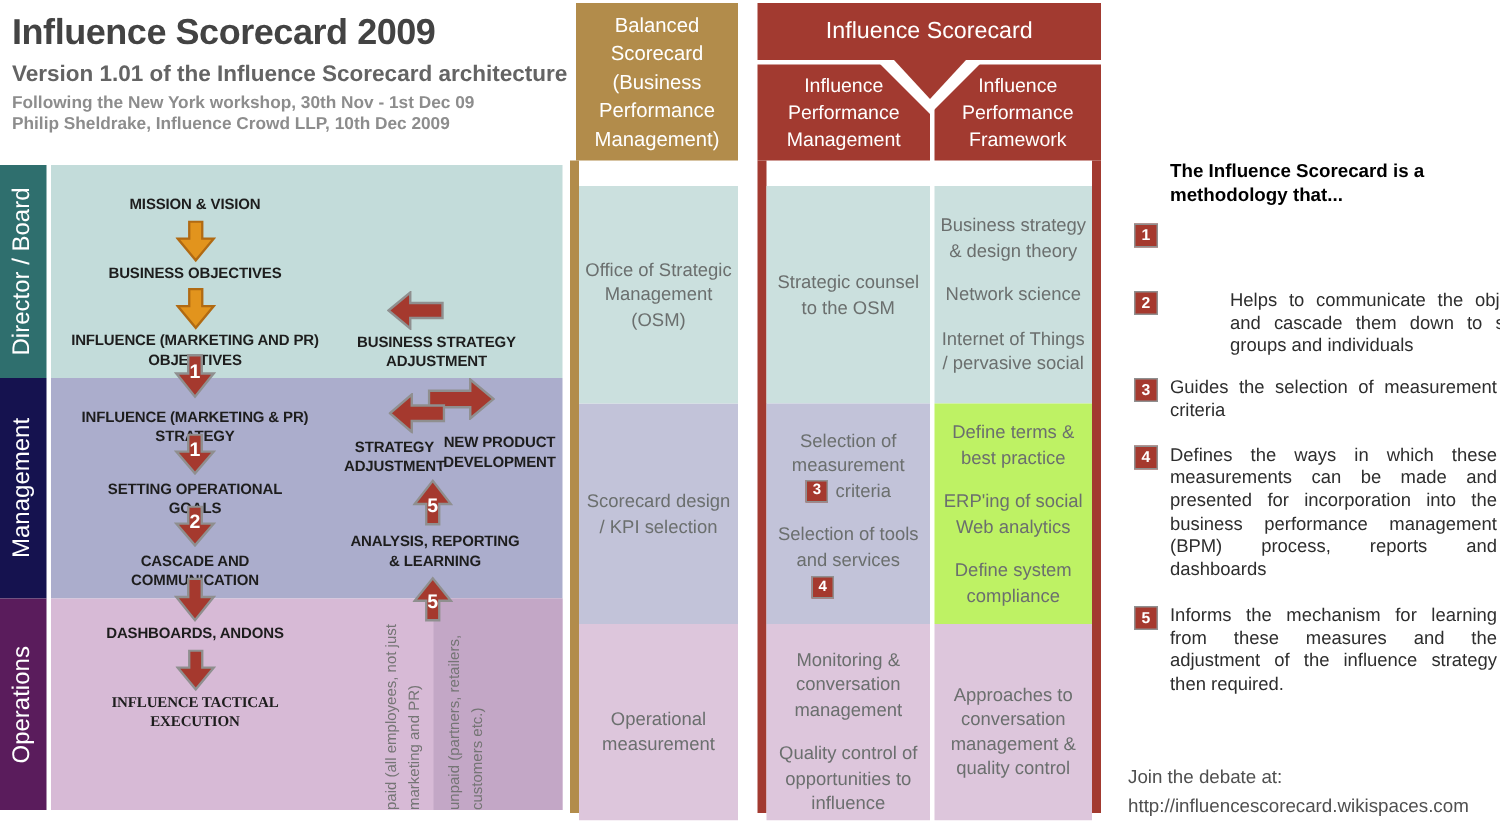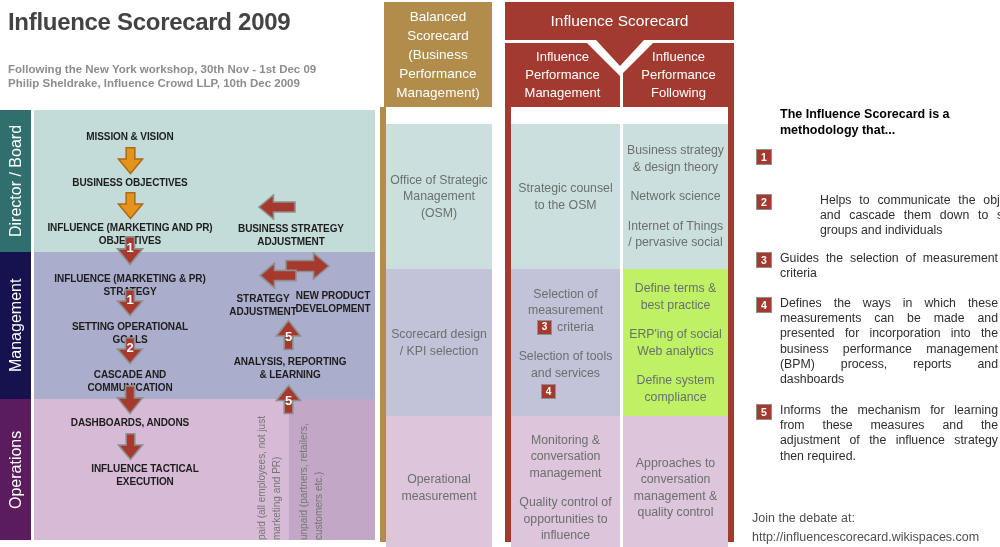--- a/index.html
+++ b/index.html
@@ -35,21 +35,21 @@
   .n-busobj    { left:50px;  top:177px; width:160px; }
   .n-infobj    { left:20px;  top:222px; width:220px; }
   .n-bsa       { left:230px; top:223px; width:122px; }
   .n-infstrat  { left:30px;  top:273px; width:200px; }
   .n-goals     { left:55px;  top:321px; width:150px; }
   .n-cascade   { left:55px;  top:369px; width:150px; }
   .n-sa        { left:211px; top:293px; width:104px; }
   .n-npd       { left:281px; top:290px; width:104px; }
   .n-arl       { left:233px; top:356px; width:114px; }
   .n-dash      { left:60px;  top:417px; width:140px; }
-  .n-tact      { left:70px;  top:463px; width:150px; }
+  .n-tact      { left:55px;  top:463px; width:150px;font-family:Liberation Serif, serif; }
 
   
   .arr { z-index:6; }
   .arr svg { display:block; width:100%; height:100%; }
   .arr polygon { stroke-width:1.6px; stroke-linejoin:miter; }
   .arr-orange polygon { fill:#e2941d; stroke:#b16a12; }
   .arr-red polygon    { fill:#a5392e; stroke:#8f8f8f; }
   .arr .num { position:absolute; inset:0; display:flex; align-items:center;
               justify-content:center; color:#fff; font-weight:bold; font-size:13px; }
   .arr-down .num { padding-bottom:8px; }
@@ -128,20 +128,21 @@
 
   .sb-footer-label { left:752px; top:511px; font-size:12.5px; color:#4f4f4f; }
   .sb-footer-url   { left:752px; top:530px; font-size:12.5px; color:#4f4f4f; }
 </style>
 </head>
 <body>
 
 <div class="canvas">
 
   <div class="abs main-title">Influence Scorecard 2009</div>
+  <div class="abs sub-title">Version 1.01 of the Influence Scorecard architecture</div>
   <div class="abs meta-line1">Following the New York workshop, 30th Nov - 1st Dec 09</div>
   <div class="abs meta-line2">Philip Sheldrake, Influence Crowd LLP, 10th Dec 2009</div>
 
   <div class="abs row-board"></div>
   <div class="abs row-management"></div>
   <div class="abs row-operations"></div>
   <div class="abs ops-dark-strip"></div>
 
   <div class="abs rowlabel label-board">Director / Board</div>
   <div class="abs rowlabel label-management">Management</div>
@@ -238,21 +239,21 @@
   </div>
   <div class="abs cell c1-cell-board">
     <div class="para">Office of Strategic Management (OSM)</div>
   </div>
   <div class="abs cell c1-cell-ops">
     <div class="para">Operational measurement</div>
   </div>
 
   <div class="abs colhead banner">Influence Scorecard</div>
   <div class="abs colhead c2-header">Influence Performance Management</div>
-  <div class="abs colhead c3-header">Influence Performance Following</div>
+  <div class="abs colhead c3-header">Influence Performance Framework</div>
   <div class="abs notch-w"></div>
   <div class="abs notch-r"></div>
 
   <div class="abs c2-strip"></div>
   <div class="abs cell c2-cell-board">
     <div class="para">Strategic counsel to the OSM</div>
   </div>
   <div class="abs cell c2-cell-mgmt">
     <div class="para">
       <div>Selection of</div>

